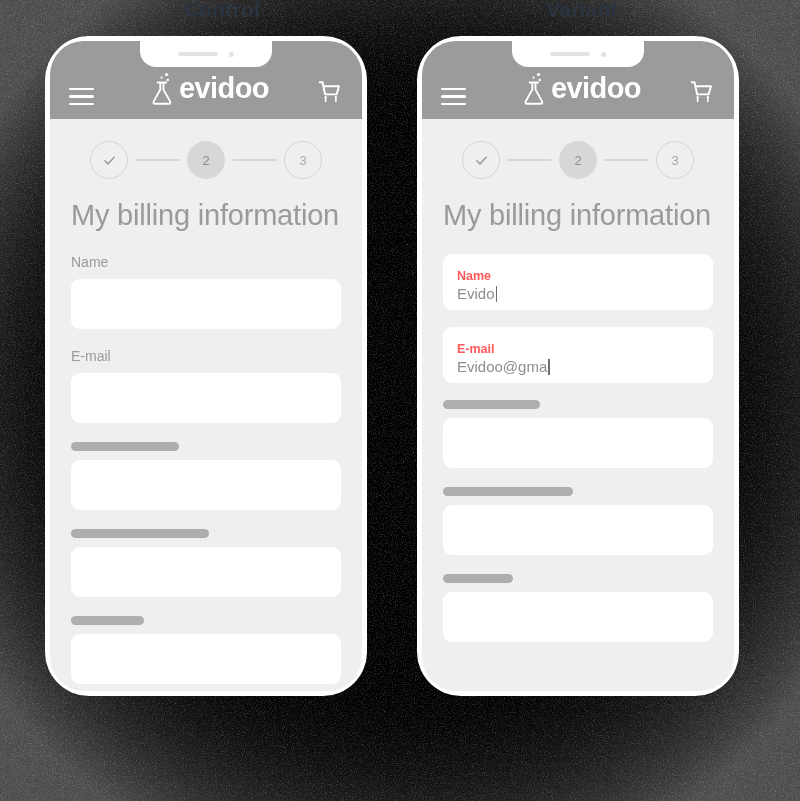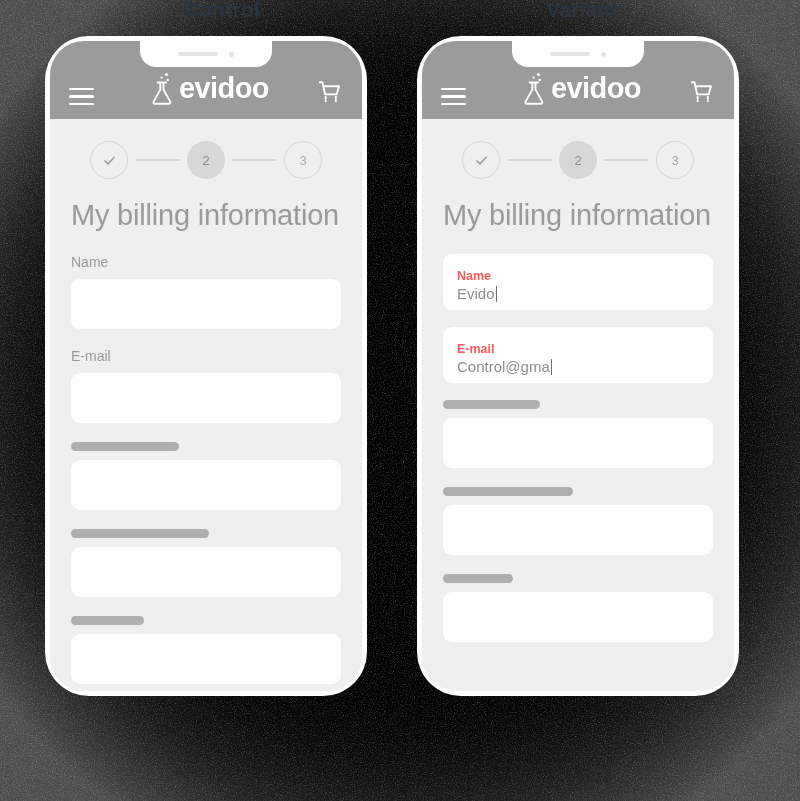--- a/index.html
+++ b/index.html
@@ -396,21 +396,21 @@
               <span>Evido</span>
               <span class="caret"></span>
             </span>
           </div>
         </div>
 
         <div class="field variant-field">
           <div class="input-filled">
             <span class="float-label">E-mail</span>
             <span class="float-value">
-              <span>Control@gma</span>
+              <span>Evidoo@gma</span>
               <span class="caret"></span>
             </span>
           </div>
         </div>
 
         <div class="field">
           <div class="bar-label" style="width:36%"></div>
           <div class="input-box"></div>
         </div>
 

